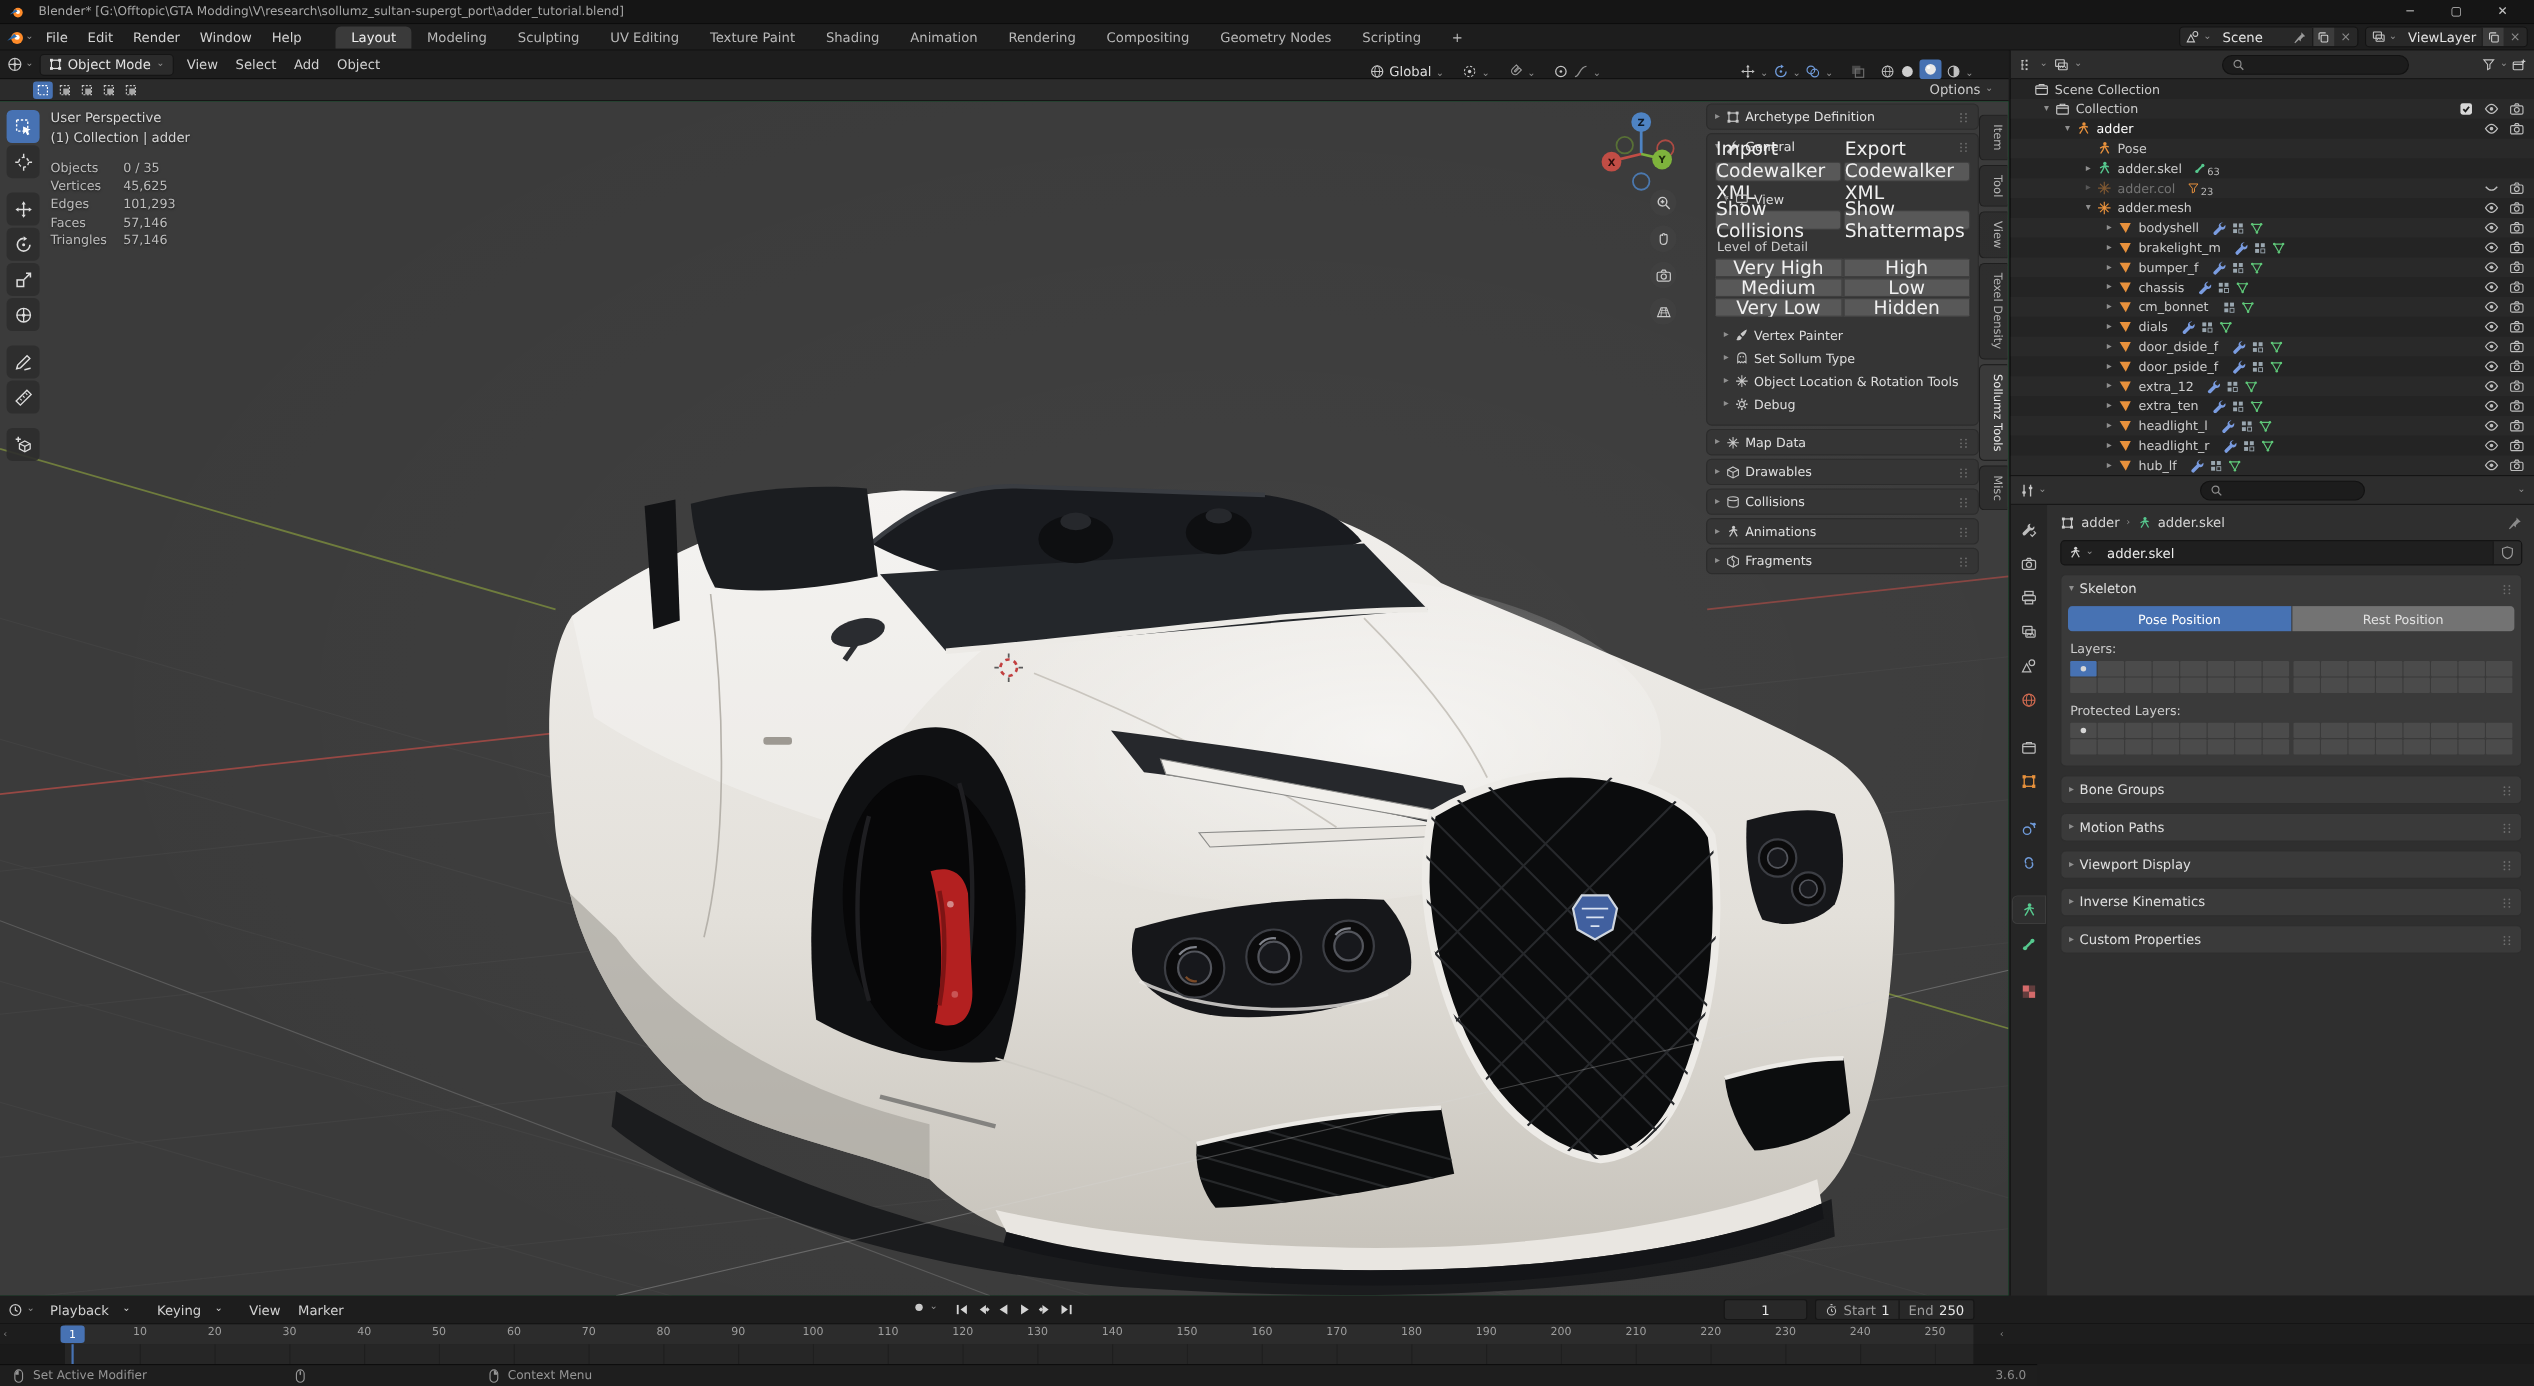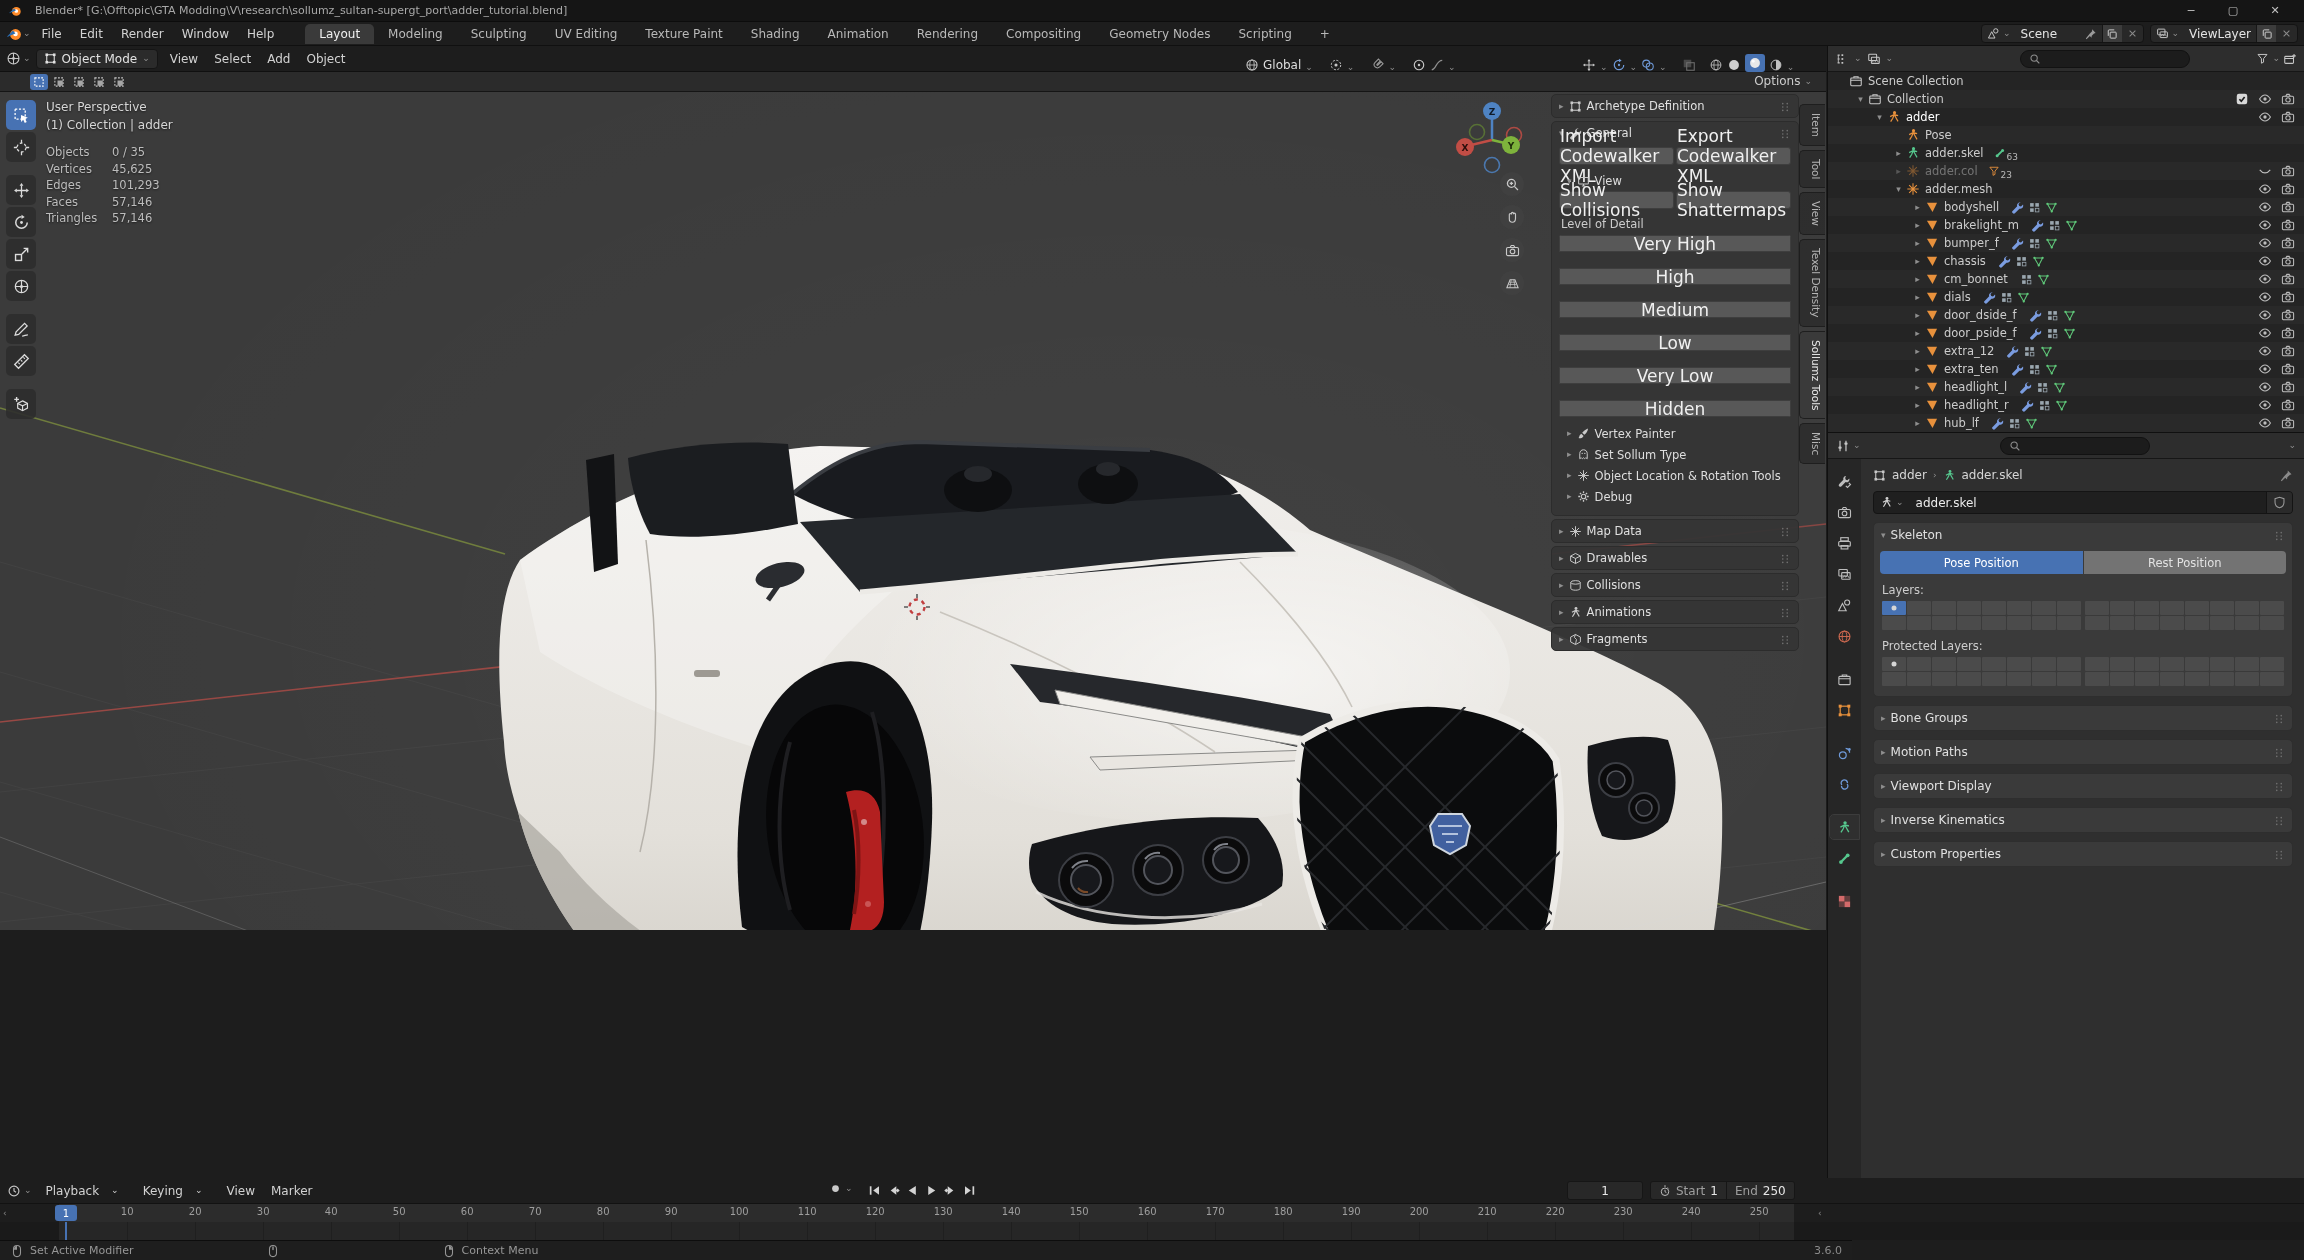--- a/index.html
+++ b/index.html
@@ -29,21 +29,21 @@
   #viewport{position:absolute;left:0;top:46px;width:1826px;height:1132px}
   .vp-header{position:relative;height:26px;background:#1d1d1d;border-bottom:1px solid #101010;display:flex;align-items:center;padding:0 6px}
   .vp-header .menus{display:flex;margin-left:4px}
   .vp-header .menus span{padding:3px 8px;color:#d2d2d2}
   .mode-pill{display:flex;align-items:center;gap:5px;background:#2b2b2b;border:1px solid #151515;border-radius:4px;height:20px;padding:0 7px;color:#e2e2e2}
   .hdr-cluster{position:absolute;top:0;height:26px;display:flex;align-items:flex-end;gap:4px}
   .tool-row{position:relative;height:20px;background:#2b2b2b;border-bottom:1px solid #151515;display:flex;align-items:center;padding:0 6px}
   .mini-btn{width:18px;height:16px;border-radius:3px;display:flex;align-items:center;justify-content:center;color:#c6c6c6}
   .mini-btn.active{background:#4772b3;color:#fff}
   .options-dd{position:absolute;right:14px;top:2px;display:flex;gap:4px;align-items:center;color:#cccccc}
-  #vp-canvas{position:relative;width:1826px;height:838px;background:#14532d;overflow:hidden}
+  #vp-canvas{position:relative;width:1826px;height:1086px;background:#14532d;overflow:hidden}
   #scene3d{position:absolute;left:0;top:0}
   .vp-text{position:absolute;left:46px;top:6px;color:#d6d6d6;text-shadow:0 1px 2px rgba(0,0,0,.55);font-size:12px;line-height:18px}
   #vp-stats{position:absolute;left:46px;top:52px;color:#bdbdbd;text-shadow:0 1px 2px rgba(0,0,0,.5);font-size:11.5px;line-height:16.5px}
   #vp-stats .srow{display:flex}
   #vp-stats .slabel{width:66px}
   #vp-toolbar{position:absolute;left:6px;top:8px;display:flex;flex-direction:column;gap:2px}
   .tb-btn{width:30px;height:30px;background:#2e2e2ee6;border-radius:5px;display:flex;align-items:center;justify-content:center;color:#dcdcdc}
   .tb-btn.active{background:#4772b3;color:#fff}
   .tb-gap{height:9px}
   #nav-gizmo{position:absolute;left:1452px;top:5px}
@@ -52,21 +52,21 @@
   
   #npanel{position:absolute;left:1551px;top:2px;width:248px;display:flex;flex-direction:column;gap:3px;font-size:11.5px}
   .pbox{background:#353535f2;border-radius:5px;border:1px solid #2c2c2c}
   .phead{display:flex;align-items:center;gap:5px;height:22px;padding:0 7px;color:#e0e0e0}
   .phead .grip{margin-left:auto;color:#6f6f6f}
   .pbody{padding:3px 7px 8px 7px}
   .btnrow{display:flex;gap:2px}
   .btn{flex:1;background:#585858;border:1px solid #3e3e3e;border-radius:3px;height:18px;display:flex;align-items:center;justify-content:center;color:#f0f0f0;font-size:17px}
   .subhead{display:flex;align-items:center;gap:5px;height:20px;padding-left:8px;color:#dedede}
   .plabel{color:#cccccc;margin:8px 0 4px 2px}
-  #lod-grid{display:grid;grid-template-columns:1fr;gap:16px;border-radius:3px;overflow:hidden}
+  #lod-grid{display:grid;grid-template-columns:1fr 1fr;gap:1px;border-radius:3px;overflow:hidden}
   #lod-grid .btn{border-radius:0;height:17px}
   .subrow{display:flex;align-items:center;gap:5px;height:21px;padding-left:8px;color:#dedede}
   #np-tabs{position:absolute;left:1799px;top:12px;width:26px;display:flex;flex-direction:column;gap:4px}
   .np-tab{writing-mode:vertical-rl;background:#2a2a2acc;border:1px solid #1e1e1e;border-right:none;
     border-radius:5px 0 0 5px;color:#b5b5b5;font-size:10.5px;padding:8px 3px;text-align:center}
   .np-tab.active{background:#3a3a3a;color:#ebebeb}
   
   #outliner{position:absolute;left:1827px;top:46px;width:477px;height:386px;background:#242424;border-left:1px solid #101010}
   #outliner-header{height:26px;background:#2d2d2d;border-bottom:1px solid #161616;display:flex;align-items:center;padding:0 7px;gap:5px}
   .search-box{display:flex;align-items:center;gap:4px;background:#1c1c1c;border:1px solid #121212;border-radius:9px;height:18px;padding:0 8px;color:#8e8e8e}

